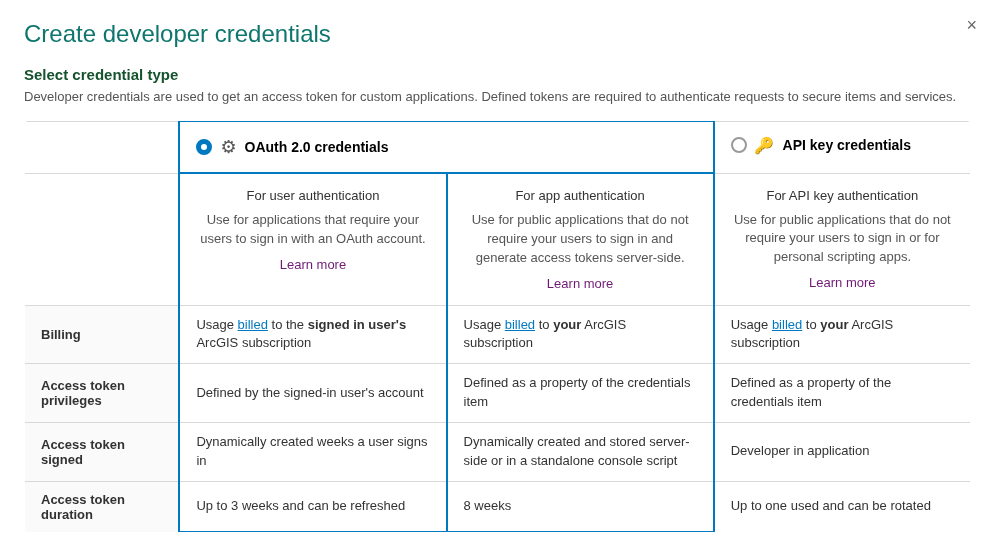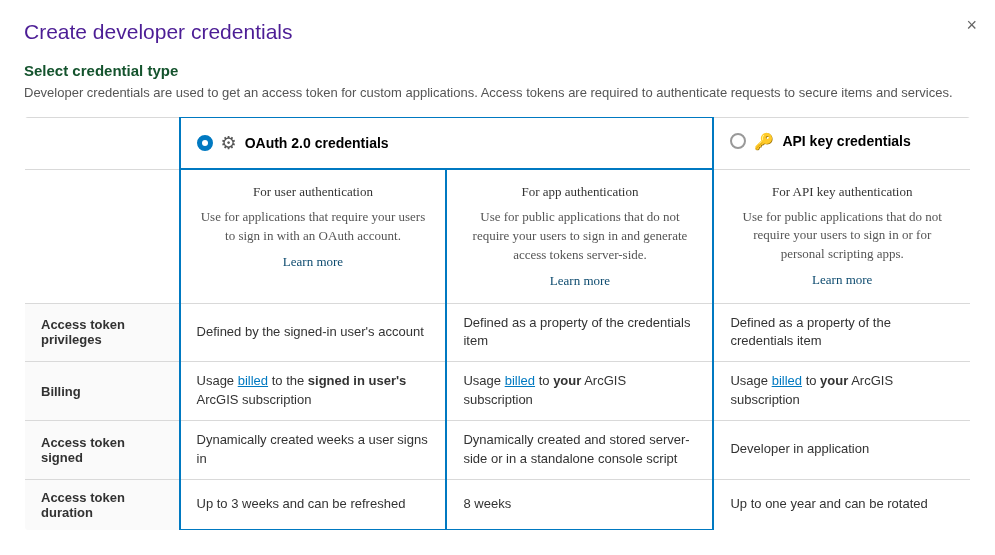--- a/index.html
+++ b/index.html
@@ -7,24 +7,24 @@
       font-family: -apple-system, BlinkMacSystemFont, "Segoe UI", Arial, sans-serif;
       font-size: 14px;
       background: #fff;
       color: #323232;
       width: 995px;
       min-height: 555px;
       padding: 20px 24px 20px 24px;
       position: relative;
     }
     .dialog-title {
-      font-size: 21px;
+      font-size: 24px;
       font-weight: 400;
       margin-bottom: 18px;
-      color: #4c1d95;
+      color: #0f766e;
     }
     .close-btn {
       position: absolute;
       top: 16px;
       right: 18px;
       background: none;
       border: none;
       cursor: pointer;
       font-size: 18px;
       color: #666;
@@ -107,41 +107,40 @@
       font-size: 16px;
       color: #555;
     }
     
     .sub-header-row th {
       padding: 14px 16px;
       background: #fff;
       font-weight: 400;
       font-size: 13px;
       color: #555;
-      font-family: Liberation Serif, serif;
     }
     .sub-header-row .left-col {
       background: transparent;
       border: none;
       width: 160px;
     }
     .sub-col-title {
       font-size: 13px;
       font-weight: 500;
       color: #333;
       margin-bottom: 8px;
     }
     .sub-col-desc {
       font-size: 13px;
       color: #555;
       line-height: 1.45;
       margin-bottom: 8px;
     }
     .learn-more-link {
-      color: #0c4a6e;
+      color: #701a75;
       font-size: 13px;
       text-decoration: none;
       cursor: pointer;
     }
     
     .data-row td {
       padding: 10px 16px;
       font-size: 13px;
       vertical-align: middle;
     }
@@ -185,21 +184,21 @@
     }
   </style>
 </head>
 <body>
 
 <button class="close-btn">×</button>
 
 <h1 class="dialog-title">Create developer credentials</h1>
 
 <h2 class="section-title">Select credential type</h2>
-<p class="section-desc">Developer credentials are used to get an access token for custom applications. Access tokens are required to authenticate requests to secure items and services.</p>
+<p class="section-desc">Developer credentials are used to get an access token for custom applications. Defined tokens are required to authenticate requests to secure items and services.</p>
 
 <table class="credentials-table">
   <colgroup>
     <col class="left-label-col">
     <col class="col-oauth-user">
     <col class="col-oauth-app">
     <col class="col-api">
   </colgroup>
   <thead>
 
@@ -234,48 +233,48 @@
         <a class="learn-more-link" href="#">Learn more</a>
       </th>
       <th class="sub-content-cell" style="border:1px solid #d9d9d9;">
         <div class="sub-col-title">For API key authentication</div>
         <div class="sub-col-desc">Use for public applications that do not require your users to sign in or for personal scripting apps.</div>
         <a class="learn-more-link" href="#">Learn more</a>
       </th>
     </tr>
   </thead>
   <tbody>
-
-    <tr class="data-row">
-      <td class="row-label">Access token privileges</td>
-      <td class="data-cell oauth-col-highlight">Defined by the signed-in user's account</td>
-      <td class="data-cell oauth-col-highlight">Defined as a property of the credentials item</td>
-      <td class="data-cell">Defined as a property of the credentials item</td>
-    </tr>
 
     <tr class="data-row">
       <td class="row-label">Billing</td>
       <td class="data-cell oauth-col-highlight">
         Usage <span class="billed-link">billed</span> to the <strong>signed in user's</strong> ArcGIS subscription
       </td>
       <td class="data-cell oauth-col-highlight">
         Usage <span class="billed-link">billed</span> to <strong>your</strong> ArcGIS subscription
       </td>
       <td class="data-cell">
         Usage <span class="billed-link">billed</span> to <strong>your</strong> ArcGIS subscription
       </td>
     </tr>
 
     <tr class="data-row">
+      <td class="row-label">Access token privileges</td>
+      <td class="data-cell oauth-col-highlight">Defined by the signed-in user's account</td>
+      <td class="data-cell oauth-col-highlight">Defined as a property of the credentials item</td>
+      <td class="data-cell">Defined as a property of the credentials item</td>
+    </tr>
+
+    <tr class="data-row">
       <td class="row-label">Access token signed</td>
       <td class="data-cell oauth-col-highlight">Dynamically created weeks a user signs in</td>
       <td class="data-cell oauth-col-highlight">Dynamically created and stored server-side or in a standalone console script</td>
       <td class="data-cell">Developer in application</td>
     </tr>
 
     <tr class="data-row">
       <td class="row-label">Access token duration</td>
       <td class="data-cell oauth-col-bottom">Up to 3 weeks and can be refreshed</td>
       <td class="data-cell oauth-col-bottom">8 weeks</td>
-      <td class="data-cell">Up to one year and can be rotated</td>
+      <td class="data-cell">Up to one used and can be rotated</td>
     </tr>
   </tbody>
 </table>
 
 </body></html>

